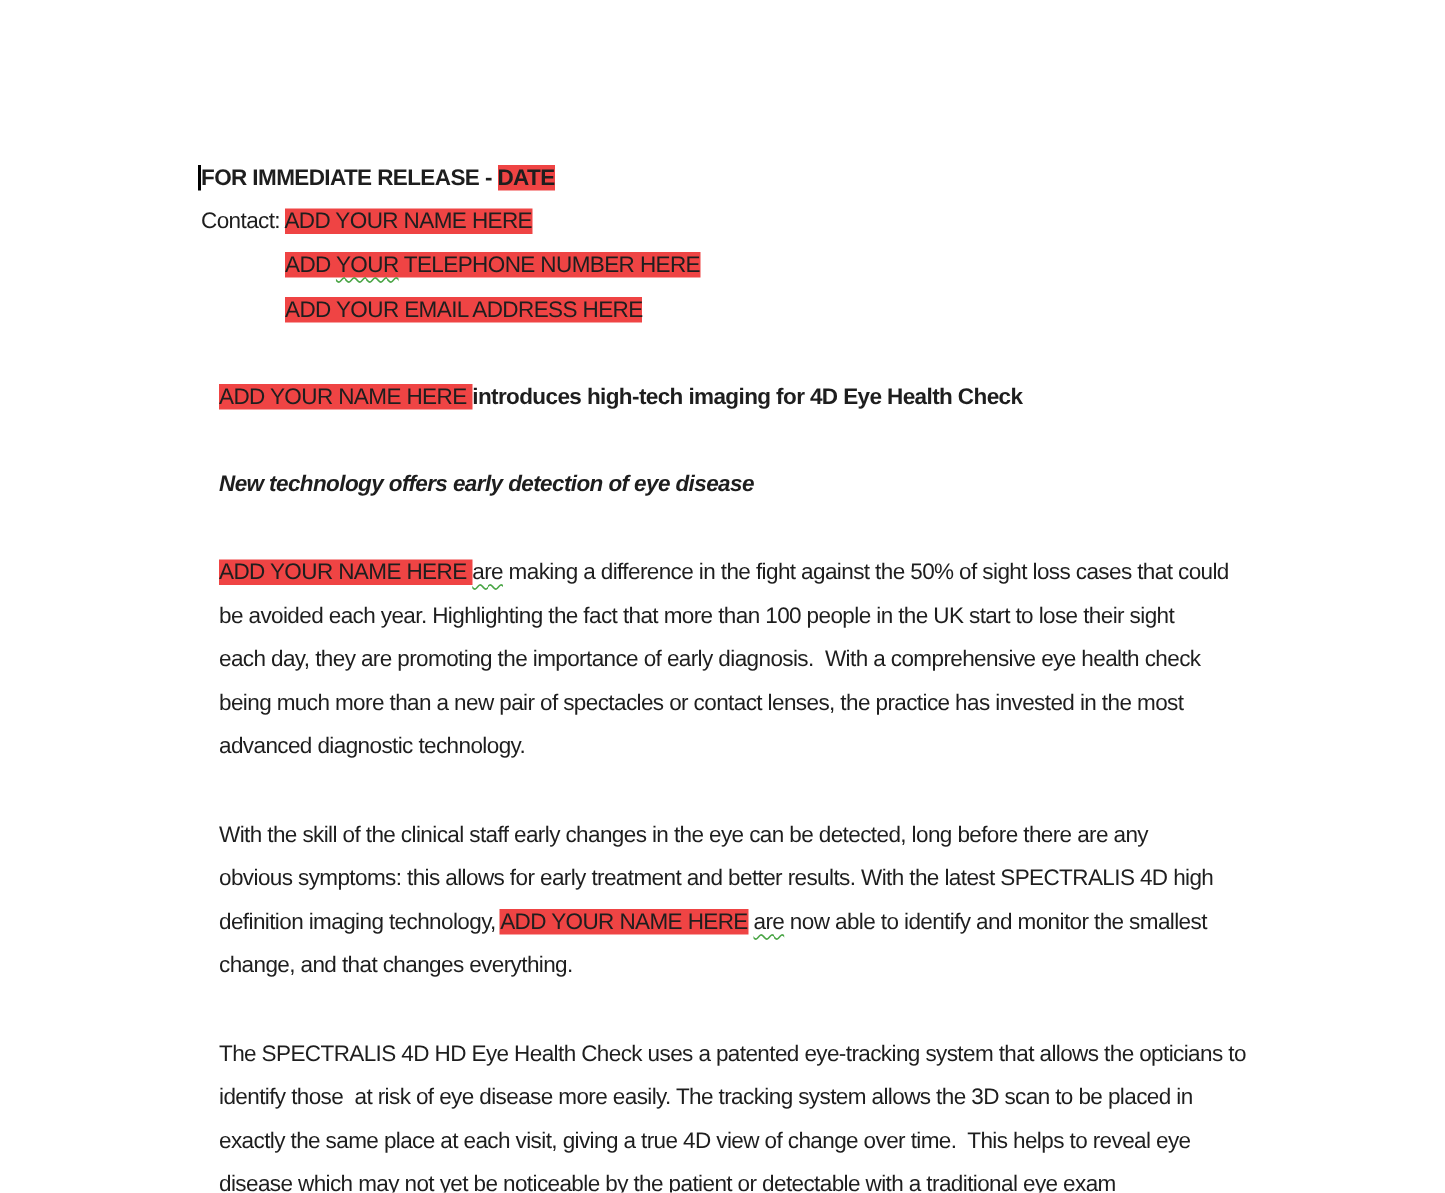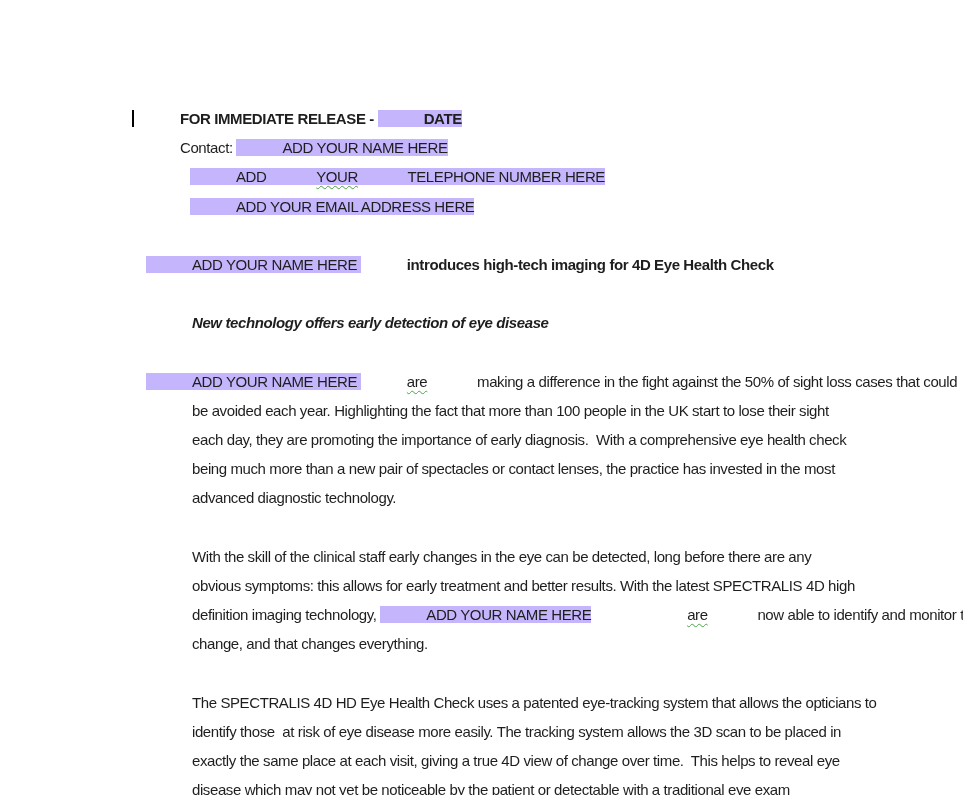--- a/index.html
+++ b/index.html
@@ -25,24 +25,24 @@
     color: #1e1e1e;
     font-size: 15px;
     letter-spacing: -0.4px;
     white-space: pre;
   }
   .block + .block { margin-top: 29.2px; margin-left: 12px; }
   .line {
     height: 29.2px;
     line-height: 29.2px;
   }
-  .seg { white-space: pre; padding-left: 46px; }
+  .seg { white-space: pre; }
   .b  { font-weight: bold; }
   .bi { font-weight: bold; font-style: italic; }
-  .hl { background-color: #c4b5fd; text-align: right; }
+  .hl { background-color: #ef4444; text-align: right; }
   .sq {
     text-decoration-line: underline;
     text-decoration-style: wavy;
     text-decoration-color: #4aa546;
     text-decoration-thickness: 1px;
     text-underline-offset: 3px;
   }
   #caret {
     position: absolute;
     left: 132px;

